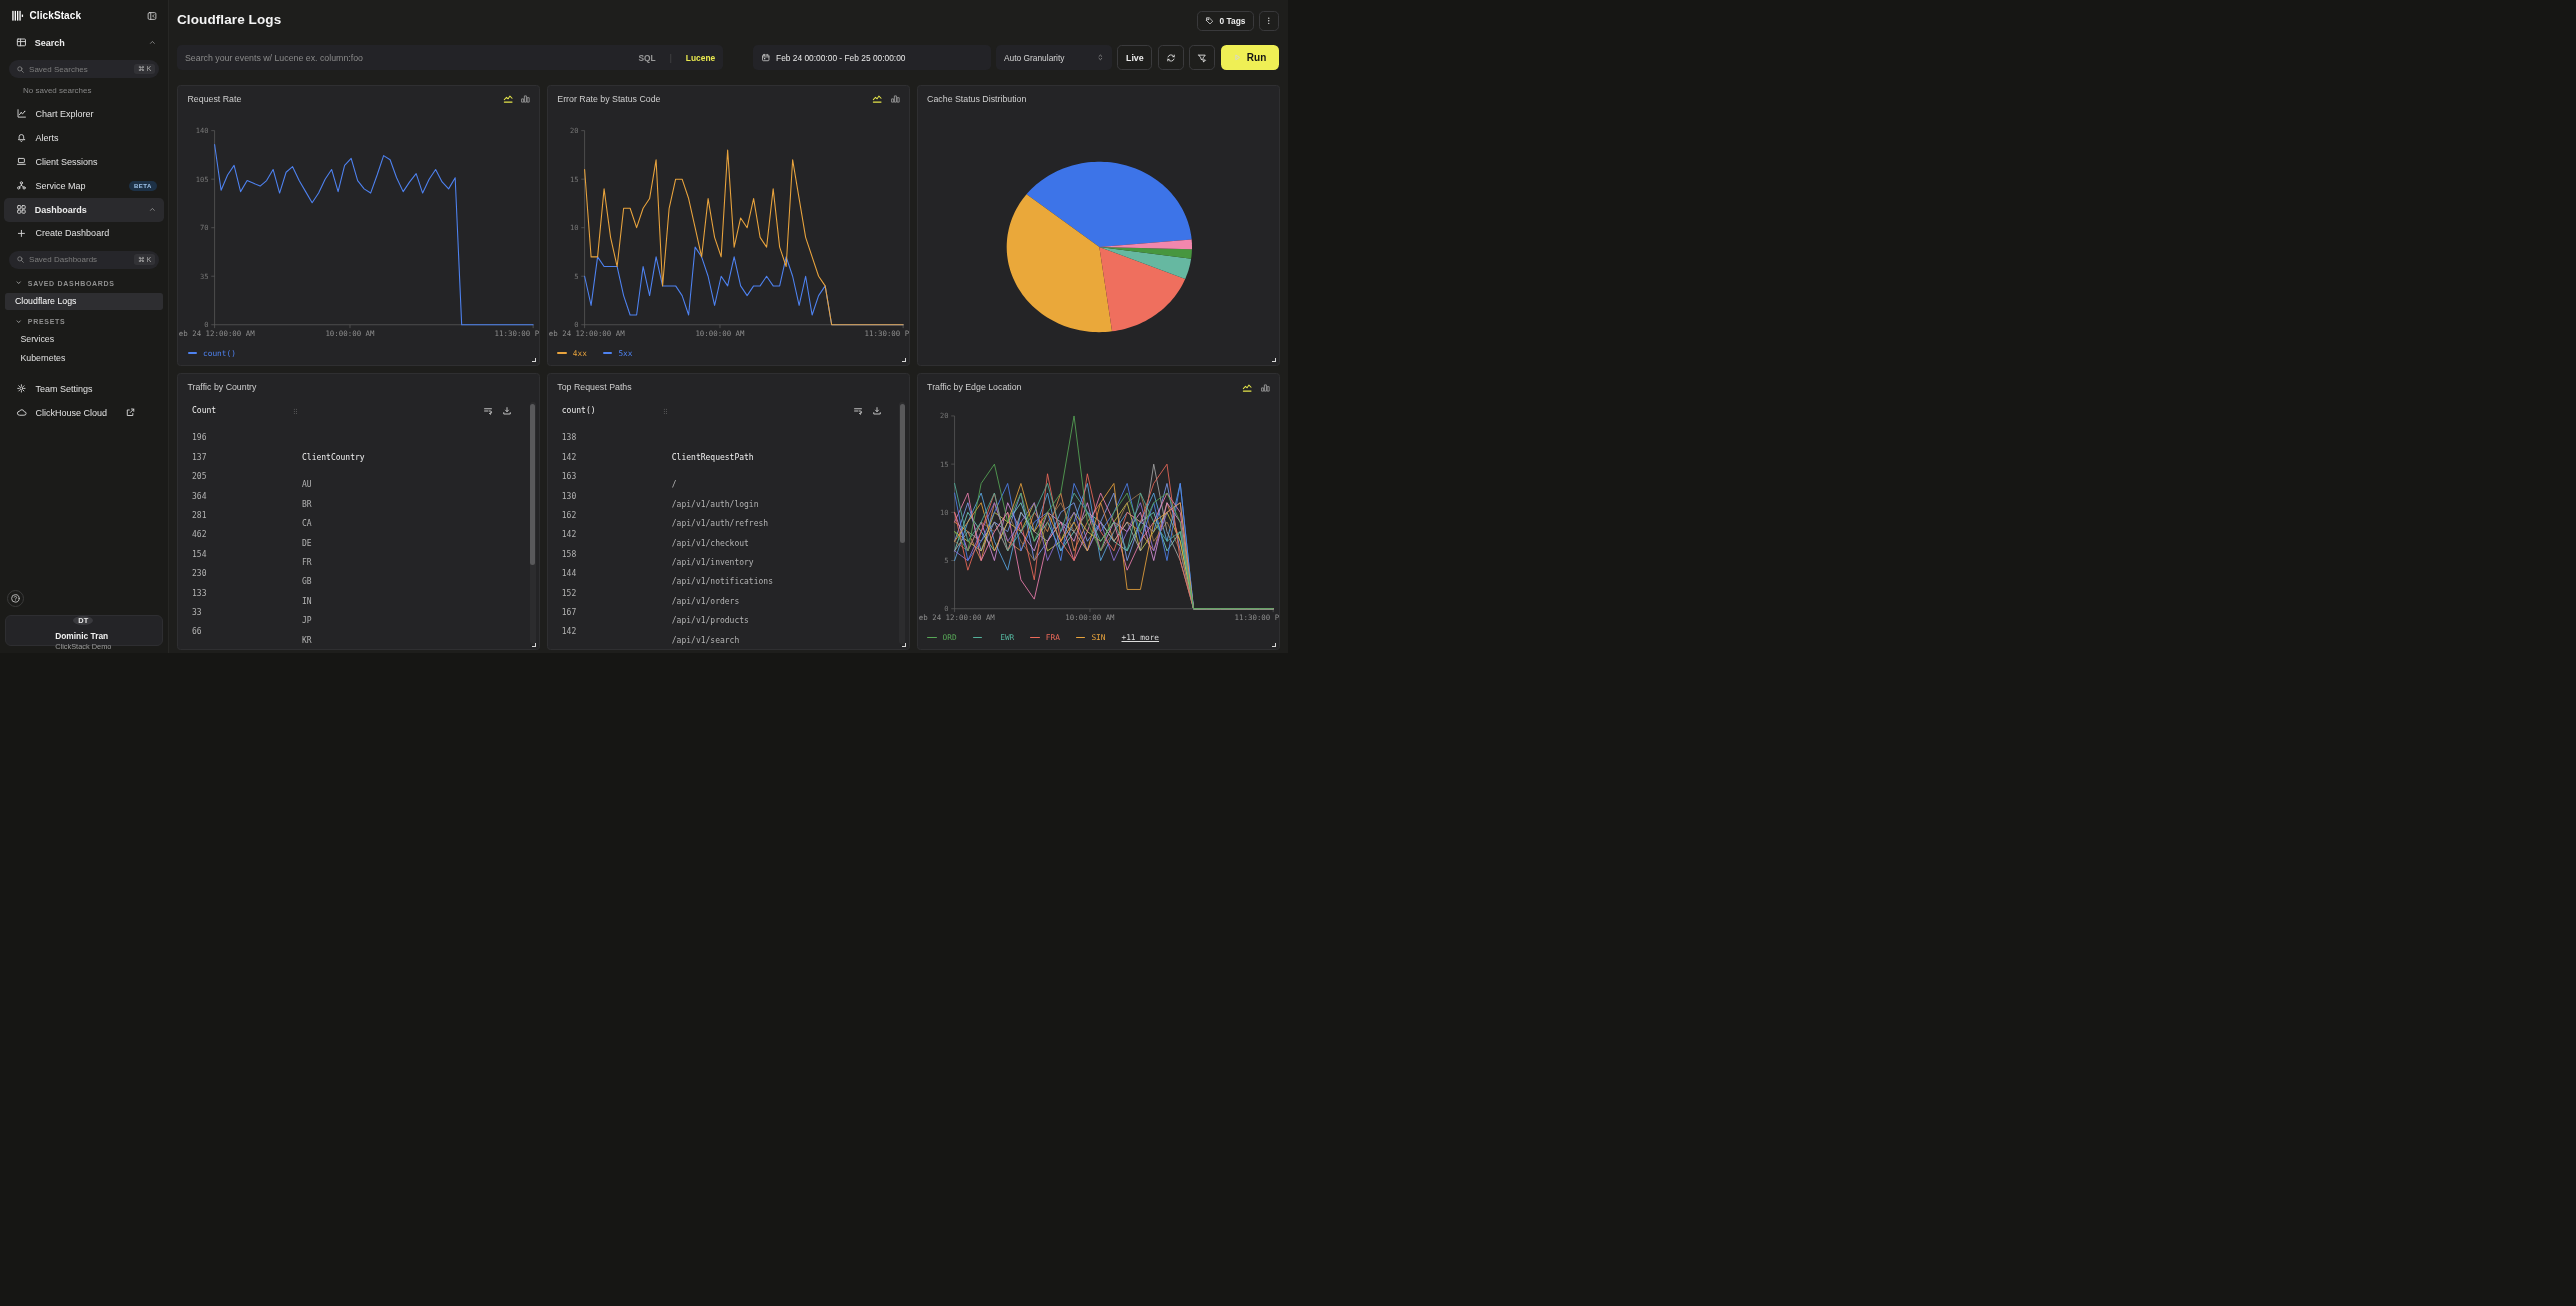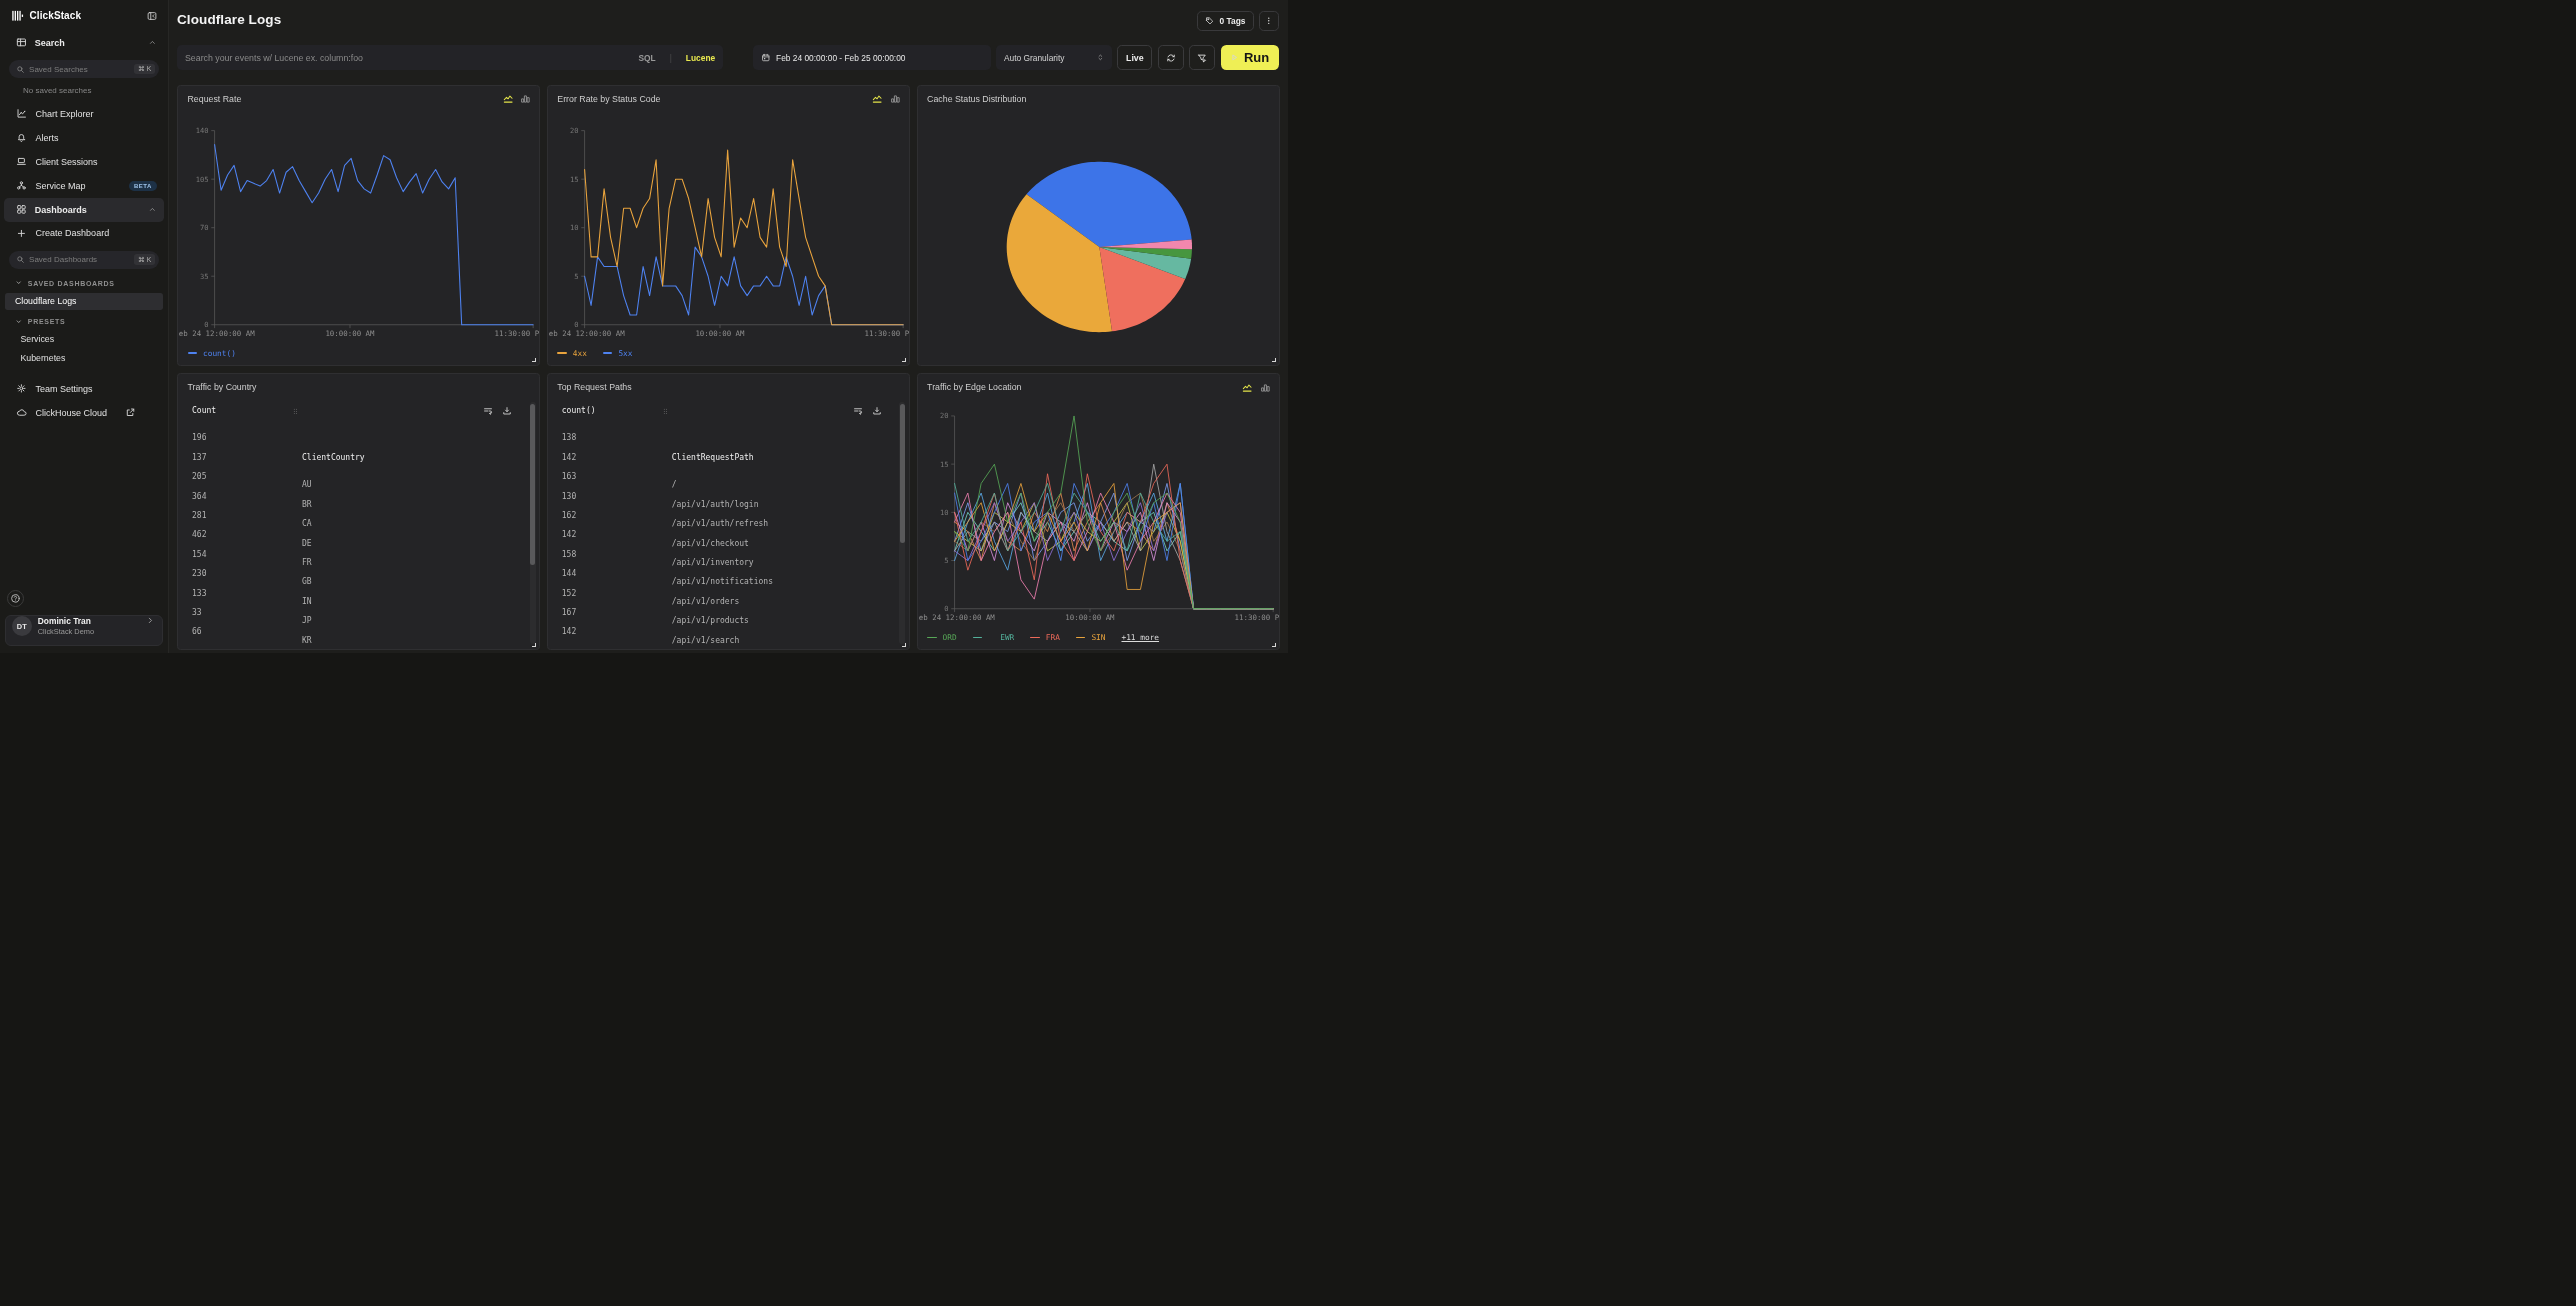--- a/index.html
+++ b/index.html
@@ -29,21 +29,21 @@
   .side-empty { font-size:8px; color:#868686; padding:5.4px 0 6.8px 23px; }
   .nav-item { display:flex; align-items:center; height:24px; padding:0 10.8px 0 16px; gap:8.8px; font-size:9px; font-weight:500; color:#e2e2e2; cursor:pointer; }
   .beta { margin-left:auto; background:#1d3146; color:#9ec3ea; font-size:6px; font-weight:700; letter-spacing:0.5px; padding:2px 5.4px; border-radius:6.8px; }
   .group-label { display:flex; align-items:center; gap:5.4px; height:17.6px; padding:0 10.8px 0 15px; font-size:7px; font-weight:700; letter-spacing:0.7px; color:#8f8f8f; margin-top:2.7px; }
   .group-label svg { width:7.4px; height:7.4px; }
   .side-item { height:17px; line-height:17px; font-size:8.8px; color:#e0e0e0; padding-left:15px; margin:0.7px 5.4px; border-radius:2.7px; cursor:pointer; }
   .side-item.selected { background:#2e2e31; padding-left:9.5px; color:#fff; }
   .side-spacer { flex:1; }
   .help-btn { width:17.6px; height:17.6px; border-radius:50%; border:0.7px solid #3a3a3a; background:none; color:#b9b9b9; margin:0 0 8px 6.8px; display:flex; align-items:center; justify-content:center; cursor:pointer; }
   .help-btn svg { width:10.8px; height:10.8px; }
-  .user-card { display:flex; align-items:flex-start; gap:6px; margin:0 5.4px 6.8px 5.4px; height:31px; background:#242427; border:0.7px solid #2e2e31; border-radius:6px; padding:0 6.8px 0 5.4px; cursor:pointer; }
+  .user-card { display:flex; align-items:center; gap:6px; margin:0 5.4px 6.8px 5.4px; height:31px; background:#242427; border:0.7px solid #2e2e31; border-radius:6px; padding:0 6.8px 0 5.4px; cursor:pointer;flex-direction:column; }
   .avatar { width:20px; height:20px; border-radius:50%; background:#3a3a3e; color:#e8e8e8; font-size:7.4px; font-weight:700; display:flex; align-items:center; justify-content:center; }
   .user-meta { display:flex; flex-direction:column; line-height:1.25; }
   .user-name { font-size:8.4px; font-weight:700; color:#f0f0f0; }
   .user-org { font-size:7.4px; color:#9a9a9a; }
   .user-card .chev { margin-left:auto; color:#b9b9b9; display:flex; }
   .user-card .chev svg { width:8.8px; height:8.8px; }
 
   
   .main { position:absolute; left:169px; top:0; right:0; bottom:0; }
   .title-row { position:relative; height:38px; }
@@ -62,21 +62,21 @@
   .lang-lucene { color:#e9e94f; cursor:pointer; }
   .date-box { width:238px; display:flex; align-items:center; gap:6px; background:#232327; border-radius:4.7px; padding:0 8px; color:#e8e8e8; font-size:8.4px; cursor:pointer; }
   .date-box svg { width:9.5px; height:9.5px; color:#c5c5c5; }
   .gran-box { width:116px; display:flex; align-items:center; background:#232327; border-radius:4.7px; padding:0 6.8px 0 8px; color:#d4d4d4; font-size:8.4px; cursor:pointer; }
   .gran-box .updown { margin-left:auto; color:#9a9a9a; display:flex; }
   .gran-box svg { width:8.8px; height:8.8px; }
   .tool-btn { display:flex; align-items:center; justify-content:center; background:none; border:0.7px solid #3a3a3c; border-radius:4.7px; color:#e6e6e6; cursor:pointer; font-family:"Liberation Sans", sans-serif; }
   .live-btn { width:35px; font-size:8.8px; font-weight:600; color:#ececec; }
   .sq { width:26px; }
   .tool-btn svg { width:10px; height:10px; }
-  .run-btn { display:flex; align-items:center; justify-content:center; gap:5.4px; width:58px; background:#efef55; border:none; border-radius:5.4px; color:#151515; font-size:13px; font-weight:700; cursor:pointer; font-family:"Liberation Sans", sans-serif; }
+  .run-btn { display:flex; align-items:center; justify-content:center; gap:5.4px; width:58px; background:#efef55; border:none; border-radius:5.4px; color:#151515; font-size:10px; font-weight:700; cursor:pointer; font-family:"Liberation Sans", sans-serif; }
   .run-btn svg { width:8.8px; height:8.8px; }
 
   
   .grid { position:absolute; left:8px; top:85px; display:grid; grid-template-columns:363px 363px 363px; grid-template-rows:281px 277px; gap:7.4px 6.8px; }
   .panel { position:relative; background:#242426; border:0.7px solid #2f2f31; border-radius:3.4px; overflow:hidden; }
   .p-head { position:absolute; top:0; left:0; right:0; display:flex; align-items:center; padding:8px 8px 0 9.5px; z-index:2; }
   .p-title { font-size:8.8px; font-weight:500; color:#cfcfcf; }
   .p-icons { margin-left:auto; display:flex; gap:6.8px; align-items:center; }
   .p-icons .ci { display:flex; cursor:pointer; }
   .p-icons svg { width:10.8px; height:9.5px; }

